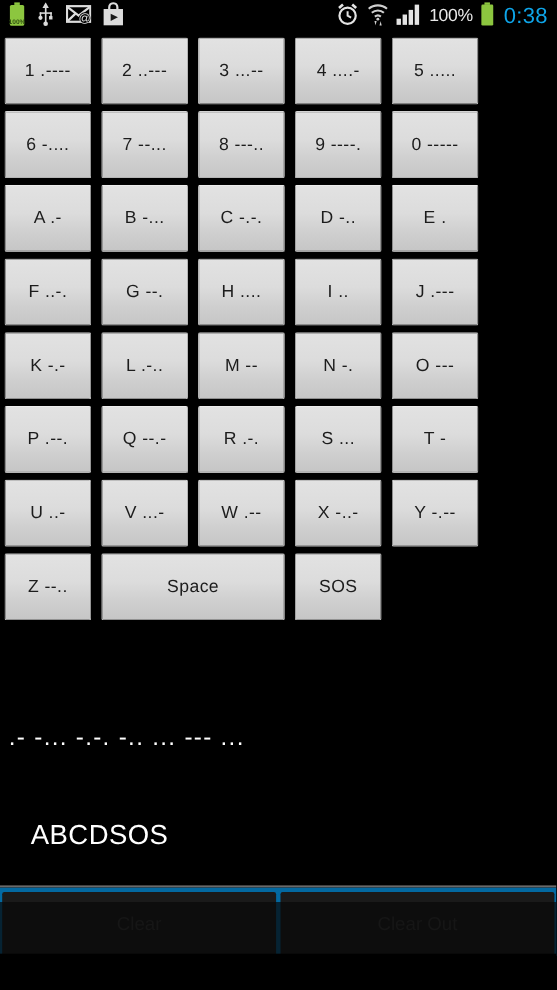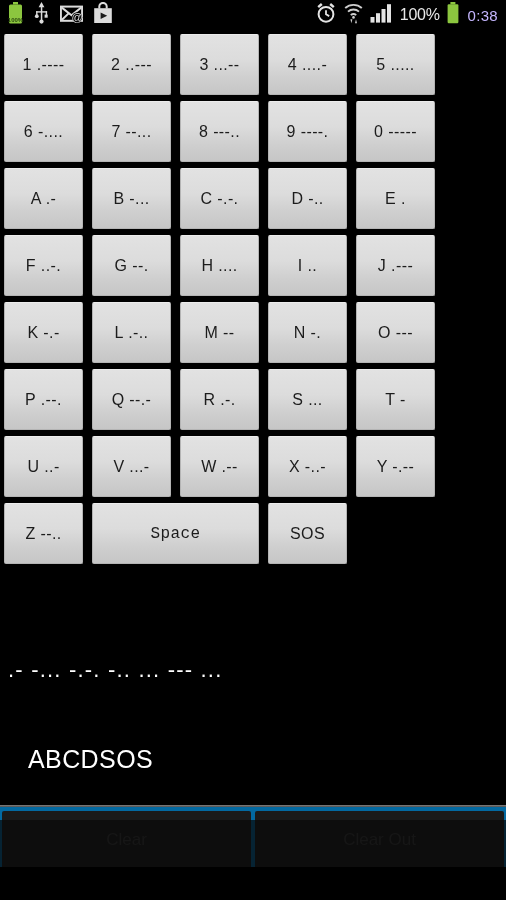--- a/index.html
+++ b/index.html
@@ -33,22 +33,22 @@
   .sb-left { display: flex; align-items: center; gap: 10px; }
   .sb-right { display: flex; align-items: center; gap: 6px; margin-left: auto; }
   .sb-icon { display: block; }
   .sb-pct {
     color: #e8e8e8;
     font-size: 16px;
     letter-spacing: -0.3px;
     line-height: 1;
   }
   .sb-clock {
-    color: #c4b5fd;
-    font-size: 15px;
+    color: #0ea5e9;
+    font-size: 20px;
     line-height: 1;
     letter-spacing: 0.3px;
     padding-left: 2px;
     padding-right: 2px;
   }
 
   
   #grid {
     position: absolute;
     left: 4px; top: 34px;
@@ -71,21 +71,21 @@
     display: flex;
     align-items: center;
     justify-content: center;
     color: #1c1c1c;
     font-size: 16px;
     letter-spacing: 0.4px;
     white-space: pre;
     cursor: pointer;
     user-select: none;
   }
-  .key.wide  { width: 167px; font-family: Liberation Mono, monospace; }
+  .key.wide  { width: 167px; }
   .key:last-child { margin-right: 0; }
 
   
   #morse-line {
     position: absolute;
     left: 8px;
     top: 656px;
     width: 480px;
     color: #ffffff;
     font-family: "Liberation Sans", sans-serif;

